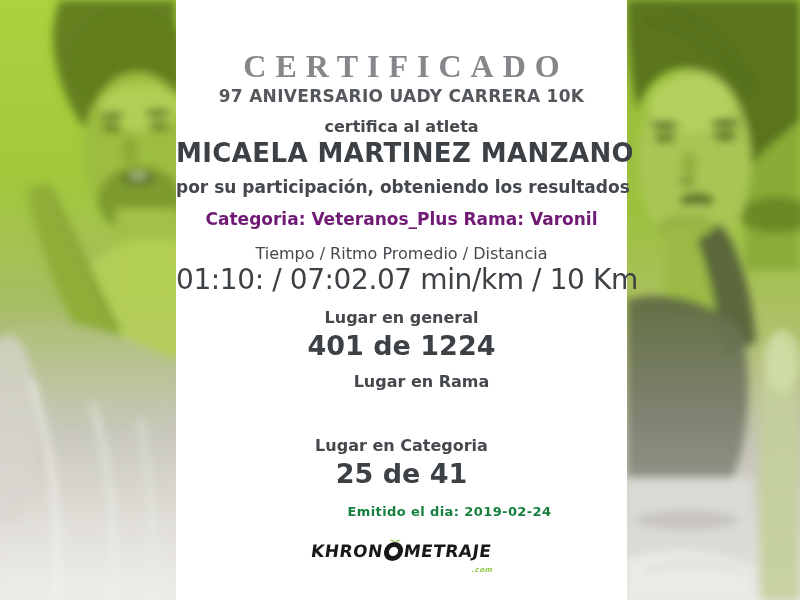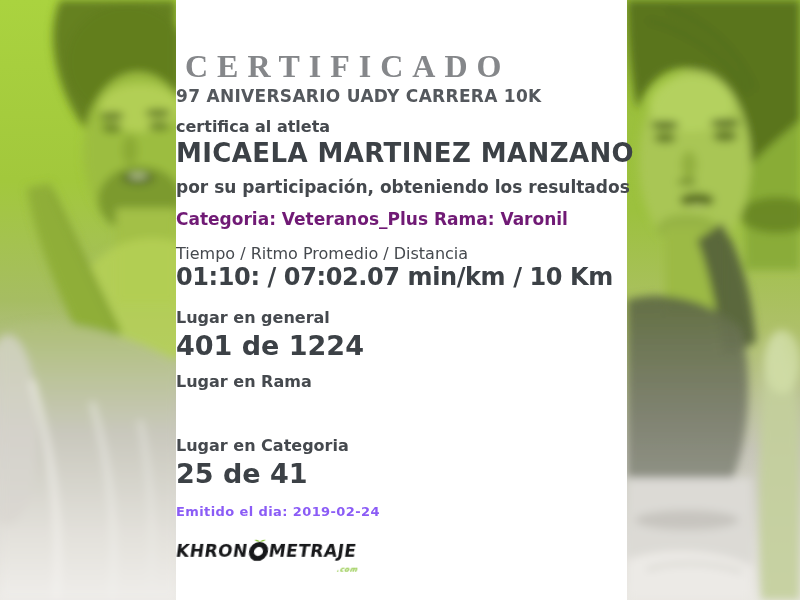--- a/index.html
+++ b/index.html
@@ -3,36 +3,36 @@
 <meta charset="utf-8">
 <style>
   html,body{margin:0;padding:0;background:#ffffff;}
   .page{position:relative;width:800px;height:600px;overflow:hidden;background:#ffffff;
         font-family:"DejaVu Sans", sans-serif;}
   .photo{position:absolute;top:0;height:600px;overflow:hidden;}
   .photo-left{left:0;width:176px;}
   .photo-right{left:627px;width:173px;}
   .photo svg{display:block;}
   .center{position:absolute;left:176px;top:0;width:451px;height:600px;background:#ffffff;}
-  .line{position:absolute;left:176px;width:451px;white-space:nowrap;}
+  .line{position:absolute;left:176px;width:451px;text-align:center;white-space:nowrap;}
   .title{top:48px;font-family:"Liberation Serif", serif;font-weight:700;font-size:32px;
          letter-spacing:9px;padding-left:9px;box-sizing:border-box;color:#85878a;}
   .event{top:86px;font-size:17px;font-weight:700;color:#54585d;letter-spacing:.3px;}
   .certify{top:117px;font-size:16px;font-weight:700;color:#45494e;}
   .name{top:138px;font-size:26px;font-weight:700;color:#3c4146;letter-spacing:.4px;}
   .participation{top:177px;font-size:17px;font-weight:700;color:#44484d;}
   .category{top:209px;font-size:17px;font-weight:700;color:#701a75;}
   .mlabel{top:244px;font-size:16px;font-weight:400;color:#45494e;}
-  .mvalue{top:263px;font-size:24px;font-weight:700;color:#3c4146;letter-spacing:-.4px;}
+  .mvalue{top:263px;font-size:28px;font-weight:400;color:#3c4146;letter-spacing:-.4px;}
   .plabel{font-size:16px;font-weight:700;color:#45494e;}
   .pvalue{font-size:27px;font-weight:700;color:#3c4146;}
   .pl1{top:308px;} .pv1{top:330px;}
-  .pl2{top:372px;} .pv2{top:394px;}
+  .pl2{top:372px;padding-left:20px;} .pv2{top:394px;}
   .pl3{top:436px;} .pv3{top:458px;}
-  .issued{top:504px;font-size:13px;font-weight:700;color:#8b5cf6;letter-spacing:.4px;}
+  .issued{top:504px;font-size:13px;font-weight:700;color:#15803d;letter-spacing:.4px;margin-left:48px;}
   .logo{top:538px;height:34px;}
   .logo-inner{position:relative;display:inline-block;transform:skewX(-8deg);
               font-weight:700;font-size:17px;color:#17181a;letter-spacing:.5px;}
   .logo-inner .oicon{display:inline-block;vertical-align:-4px;margin:0 1px;}
   .logo-tld{position:absolute;right:-4px;bottom:-9px;font-size:7px;font-weight:700;
             font-style:italic;color:#8dc63f;letter-spacing:.5px;}
 </style>
 </head>
 <body>
 

